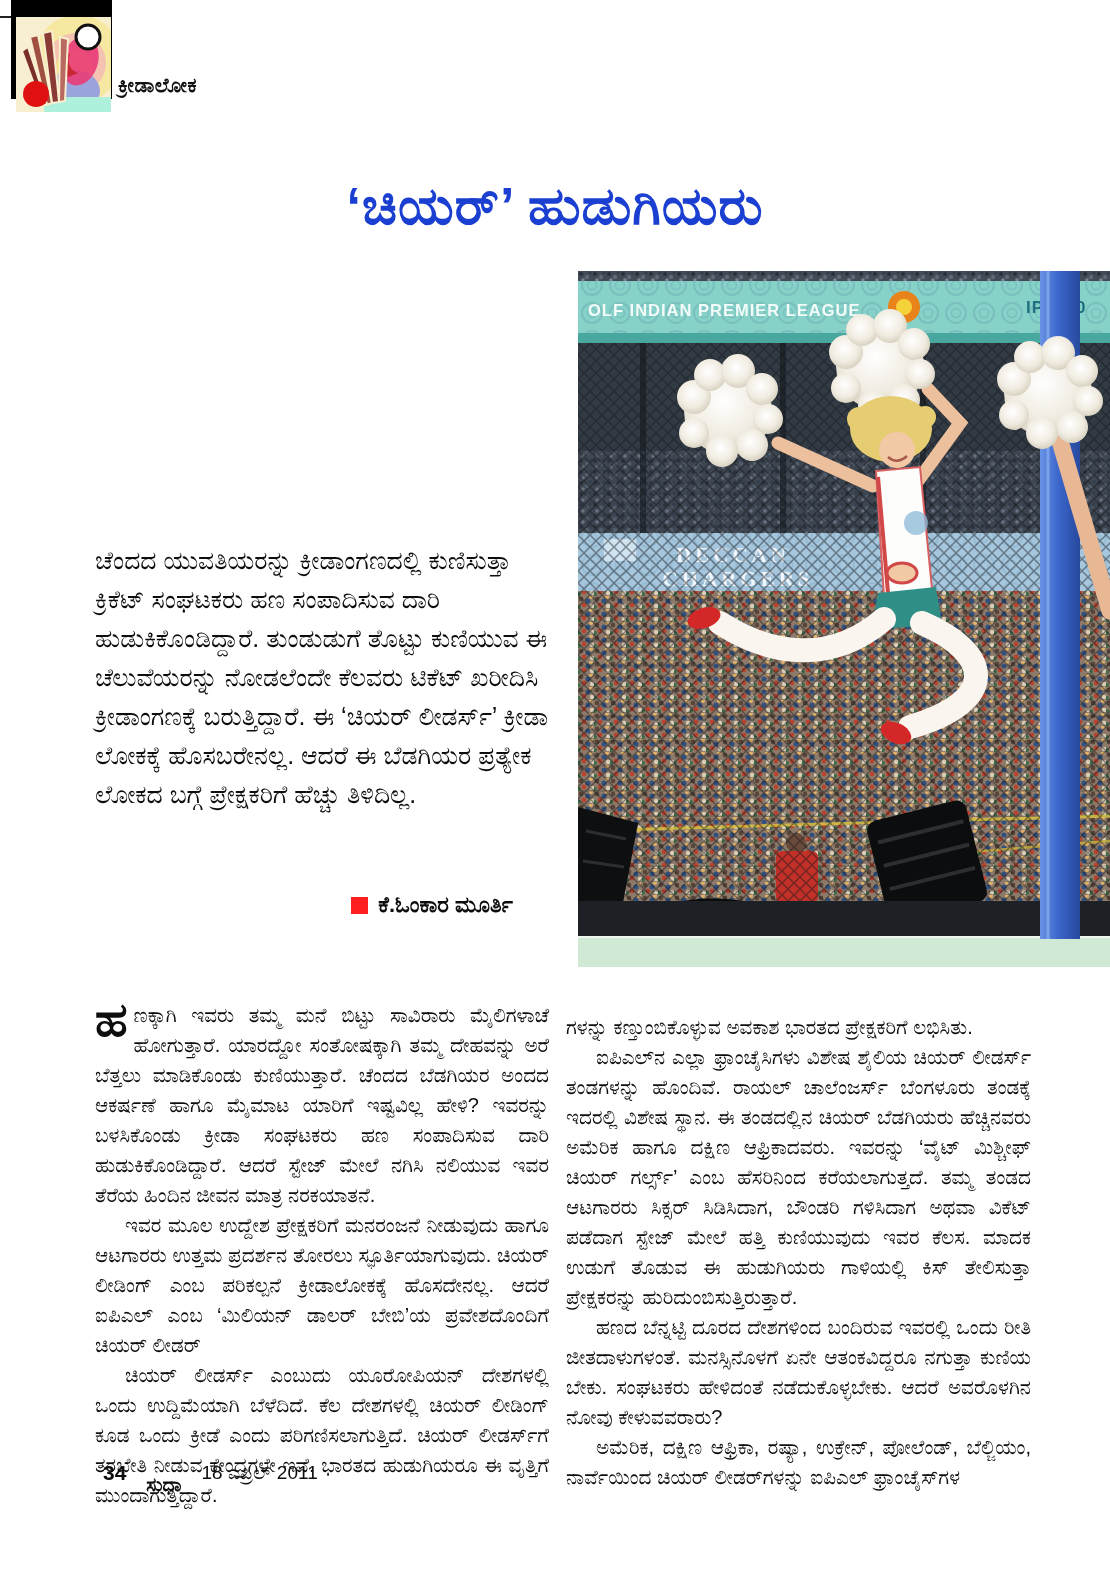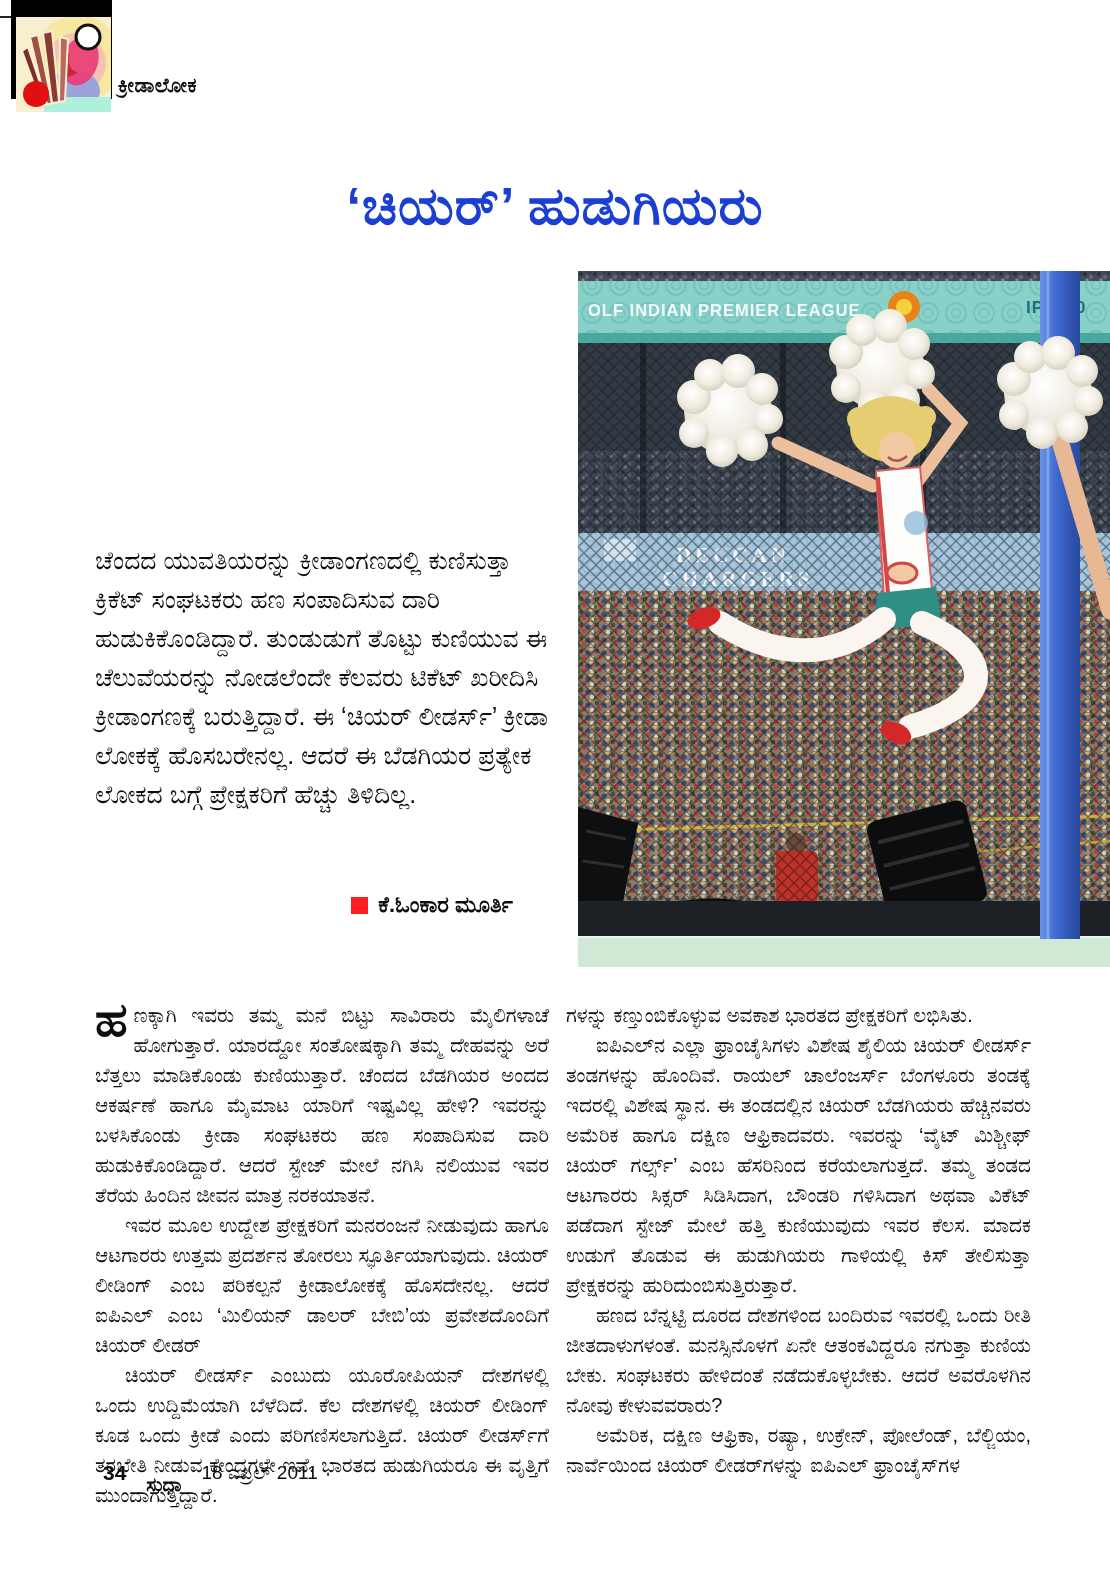--- a/index.html
+++ b/index.html
@@ -25,21 +25,21 @@
   
   .intro{position:absolute;left:95px;top:512px;width:470px;font-size:25px;line-height:39px;color:#0d0d0d;margin-top:29px;}
   
   .byline{position:absolute;left:95px;top:892px;width:418px;display:flex;justify-content:flex-end;align-items:center;gap:10px;}
   .byline-marker{width:17px;height:17px;background:#fe2020;flex:0 0 auto;}
   .byline-name{font-size:22px;font-weight:bold;color:#0d0d0d;}
   
   .article{position:absolute;left:95px;top:1000px;width:936px;display:flex;gap:17px;}
   .col{font-size:20px;line-height:30px;color:#0d0d0d;text-align:justify;}
   .col-left{width:454px;}
-  .col-right{width:465px;}
+  .col-right{width:465px;margin-top:12px;}
   .para{margin:0;text-indent:30px;}
   .para.first{text-indent:0;}
   .dropcap{float:left;font-size:47px;line-height:36px;font-weight:bold;padding:2px 6px 0 0;}
   
   .footer{position:absolute;left:103px;top:1450px;font-size:19px;color:#0d0d0d;display:flex;gap:20px;align-items:center;}
   .footer .pageno{font-weight:bold;font-size:21px;}
   .footer .mag{font-weight:bold;margin-top:24px;}
 </style>
 </head>
 <body>

